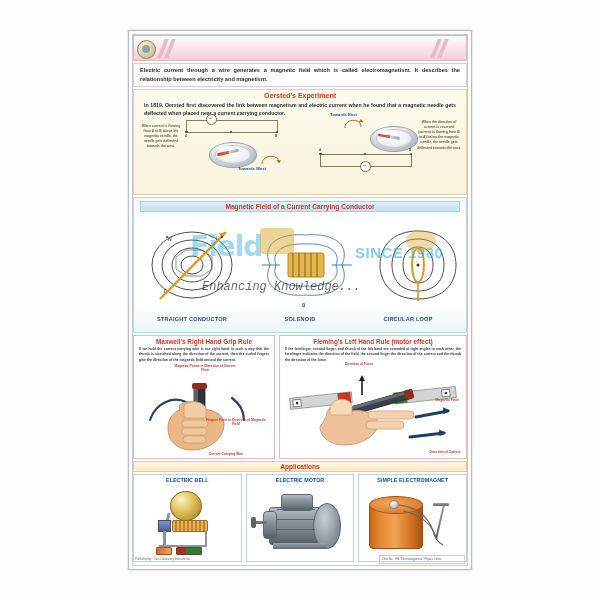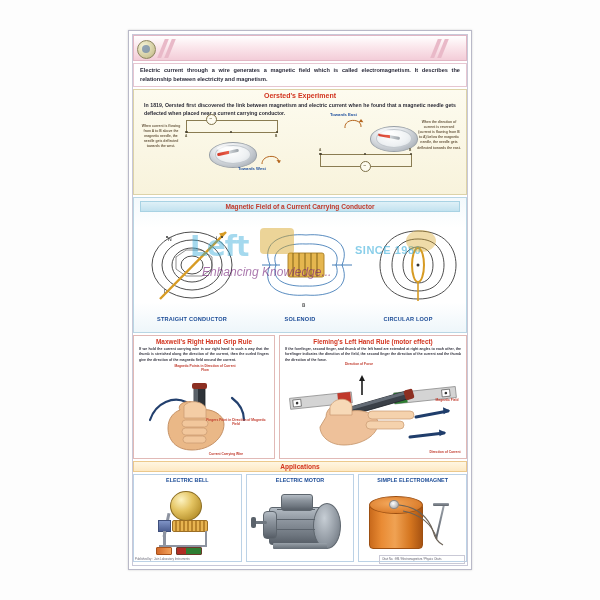--- a/index.html
+++ b/index.html
@@ -157,26 +157,26 @@
          border:1px solid #c9c9d6;box-sizing:border-box;
          display:flex;align-items:center;padding:0 2px;}
   .footr span{font-size:2.6px;color:#5a5a68;line-height:1.25;}
 
   
   .wm{position:absolute;left:150px;top:228px;width:300px;height:70px;pointer-events:none;}
   .wm-jl{position:absolute;left:40px;top:2px;font-size:28px;font-weight:bold;color:#2aa7d8;opacity:.42;
          font-family:"DejaVu Sans", sans-serif;letter-spacing:-1px;}
   .wm-badge{position:absolute;left:110px;top:0px;width:34px;height:26px;border-radius:4px;
          background:rgba(215,165,40,.48);}
-  .wm-since{position:absolute;left:205px;top:16px;font-size:11px;font-weight:bold;color:#2aa7d8;opacity:.55;
+  .wm-since{position:absolute;left:205px;top:16px;font-size:15px;font-weight:bold;color:#2aa7d8;opacity:.55;
          letter-spacing:.5px;}
   .wm-circ{position:absolute;left:256px;top:2px;width:30px;height:22px;border-radius:50%;
          background:rgba(215,165,40,.40);}
-  .wm-tag{position:absolute;left:52px;top:37px;font-size:12px;color:#701a75;opacity:.60;
-         font-family:Liberation Sans, sans-serif;font-style:italic;}
+  .wm-tag{position:absolute;left:52px;top:52px;font-size:12px;color:#000000;opacity:.60;
+         font-family:Liberation Mono, monospace;font-style:italic;}
 </style>
 </head>
 <body>
 
 <div class="stage">
   <div class="poster">
     <div class="inner"></div>
 
     <div class="hdr">
       <div class="logo"></div>
@@ -459,19 +459,19 @@
 
     <div class="foot">
       <div class="footl">Published by : Jain Laboratory Instruments</div>
       <div class="footr">
         <span>Chart No. : EM / Electromagnetism / Physics Charts</span>
       </div>
     </div>
   </div>
 
   <div class="wm">
-    <div class="wm-jl">Left</div>
+    <div class="wm-jl">Field</div>
     <div class="wm-badge"></div>
     <div class="wm-since">SINCE 1980</div>
     <div class="wm-circ"></div>
     <div class="wm-tag">Enhancing Knowledge...</div>
   </div>
 </div>
 
 </body></html>

